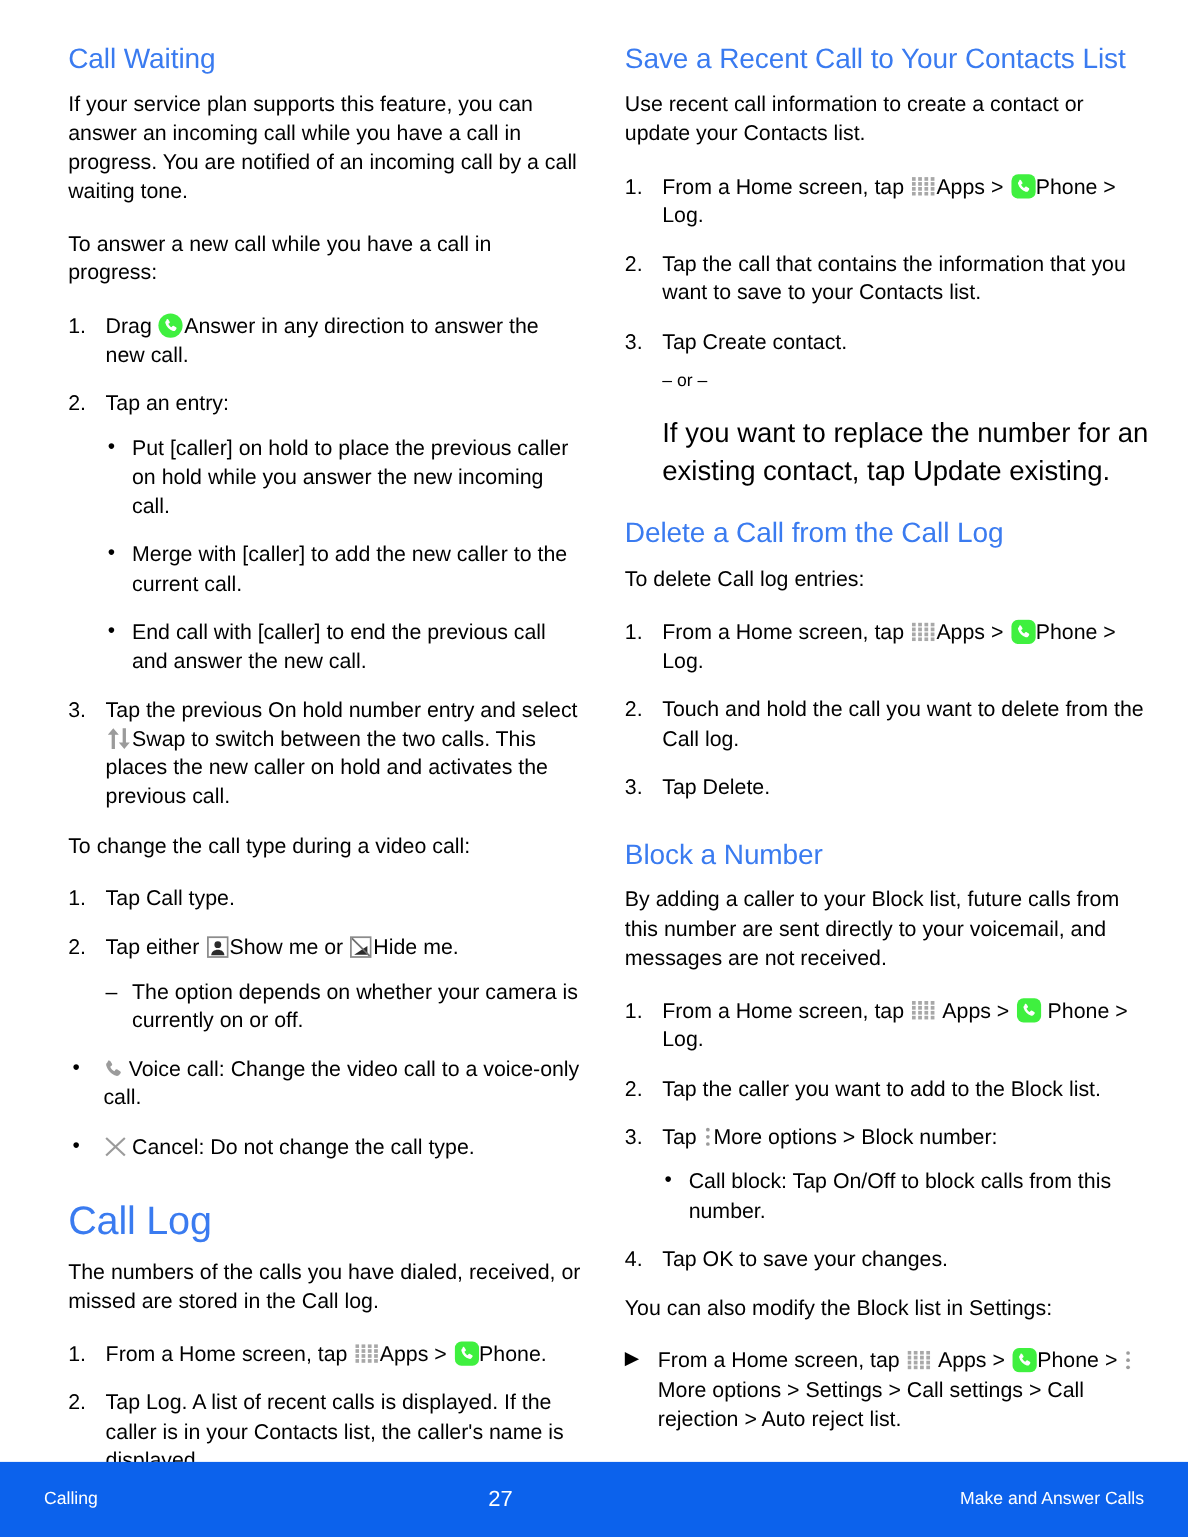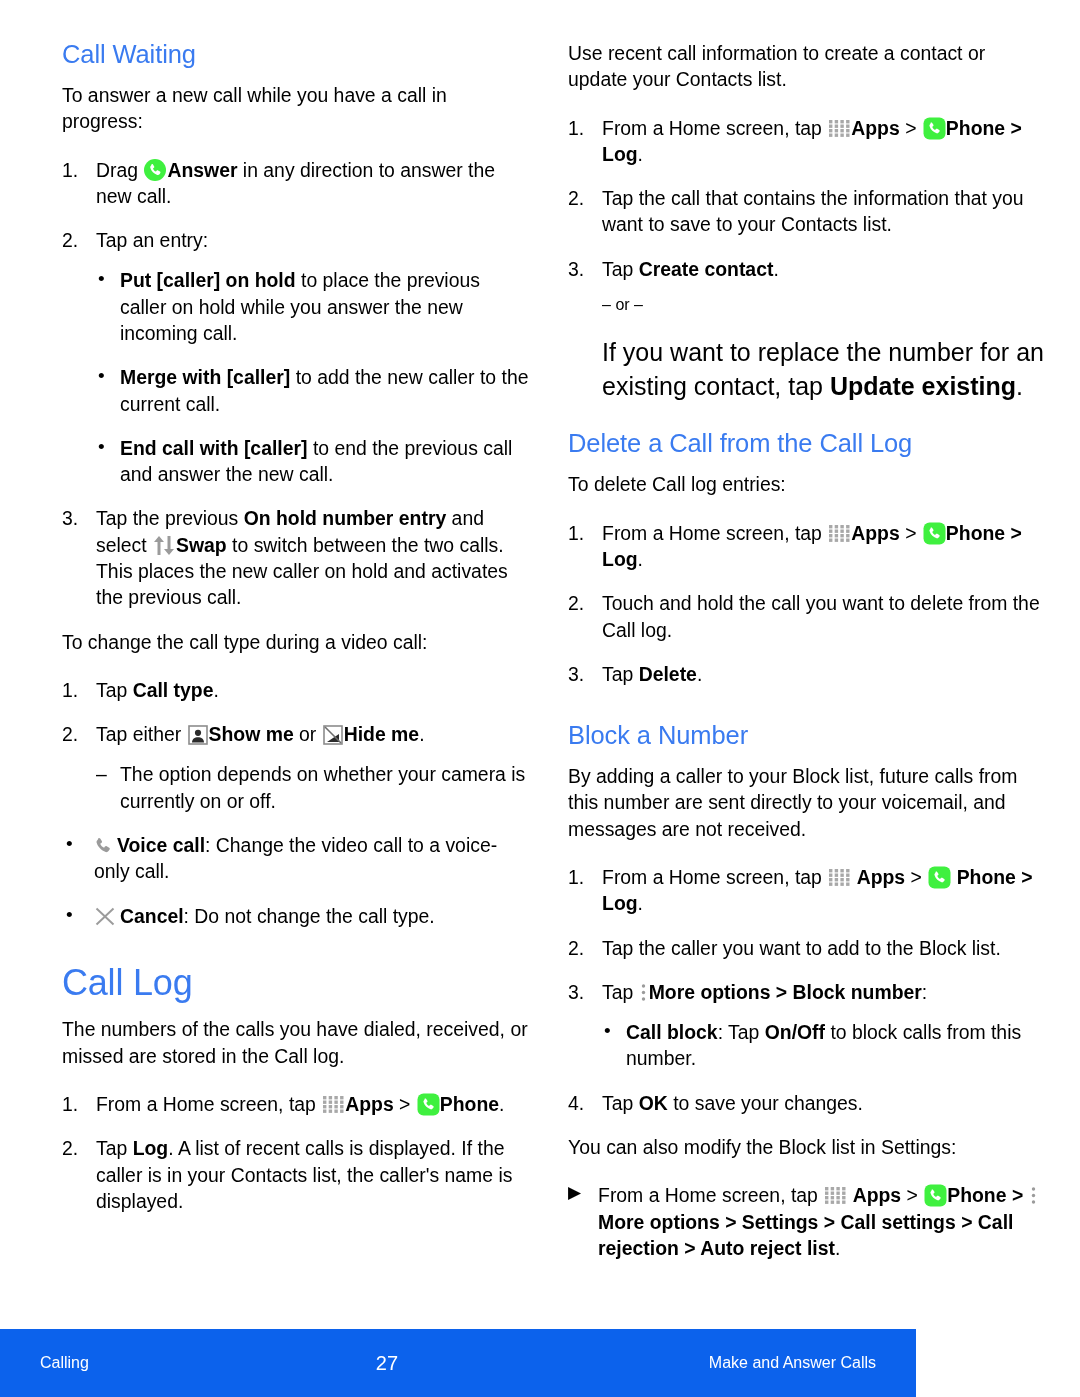--- a/index.html
+++ b/index.html
@@ -123,21 +123,21 @@
   .or-line {
     font-size: 16px;
     line-height: 1.355;
     margin: 0 0 20px 34px;
   }
   .indent-para {
     font-size: 25px;
     line-height: 1.355;
     margin: 0 0 22px 34px;
   }
-  b { font-weight: bold; }
+  b { font-weight: normal; }
 
   
   .ico {
     display: inline-block;
     vertical-align: -3px;
     position: relative;
   }
   
   .ico-apps {
     width: 21px; height: 17px;
@@ -198,21 +198,21 @@
     vertical-align: -3px;
     margin: 0 2px 0 1px;
   }
   .ico-more svg { display: block; }
 
   
   .footer {
     position: absolute;
     left: 0;
     bottom: 0;
-    width: 916px;
+    width: 1080px;
     height: 68px;
     background: #0c62ec;
     color: #ffffff;
     display: flex;
     align-items: center;
     box-sizing: border-box;
     padding: 16px 40px;
   }
   .footer .f-left {
     font-size: 16px;
@@ -235,20 +235,21 @@
 </head>
 <body>
 
 <div class="page">
 
   <div class="columns">
 
     <div class="col left">
 
       <h2 class="sec-head">Call Waiting</h2>
+      <p class="body">If your service plan supports this feature, you can answer an incoming call while you have a call in progress. You are notified of an incoming call by a call waiting tone.</p>
       <p class="body">To answer a new call while you have a call in progress:</p>
 
       <ol class="steps">
         <li class="step">
           <span class="num">1.</span>
           <span>Drag </span><span class="ico ico-answer"><svg viewBox="0 0 24 24" width="24" height="24">
                 <circle cx="12" cy="12" r="11" fill="#3ff03f"></circle>
                 <path d="M8.6 6.2c.5-.3 1.1-.2 1.4.3l1.2 1.9c.3.5.2 1.1-.3 1.4l-.9.6c.5 1.4 1.6 2.6 3 3.2l.6-.9c.3-.5 1-.6 1.5-.3l1.9 1.2c.5.3.6 1 .3 1.5l-.8 1.1c-.5.7-1.4 1-2.2.7-3.4-1.1-6-3.8-7-7.2-.2-.8.1-1.6.8-2.1z" fill="#ffffff"></path>
               </svg></span><b>Answer</b><span> in any direction to answer the new call.</span>
         </li>
@@ -356,20 +357,21 @@
         <li class="step">
           <span class="num">2.</span>
           <span>Tap </span><b>Log</b><span>. A list of recent calls is displayed. If the caller is in your Contacts list, the caller's name is displayed.</span>
         </li>
       </ol>
 
     </div>
 
     <div class="col right">
 
+      <h2 class="sec-head">Save a Recent Call to Your Contacts List</h2>
       <p class="body">Use recent call information to create a contact or update your Contacts list.</p>
 
       <ol class="steps">
         <li class="step">
           <span class="num">1.</span>
           <span>From a Home screen, tap </span><span class="ico ico-apps"><svg viewBox="0 0 21 17" width="21" height="17">
                 <g fill="#a8a8a8">
                   <rect x="0" y="0" width="3.4" height="3.4"></rect>
                   <rect x="5.7" y="0" width="3.4" height="3.4"></rect>
                   <rect x="11.4" y="0" width="3.4" height="3.4"></rect>

